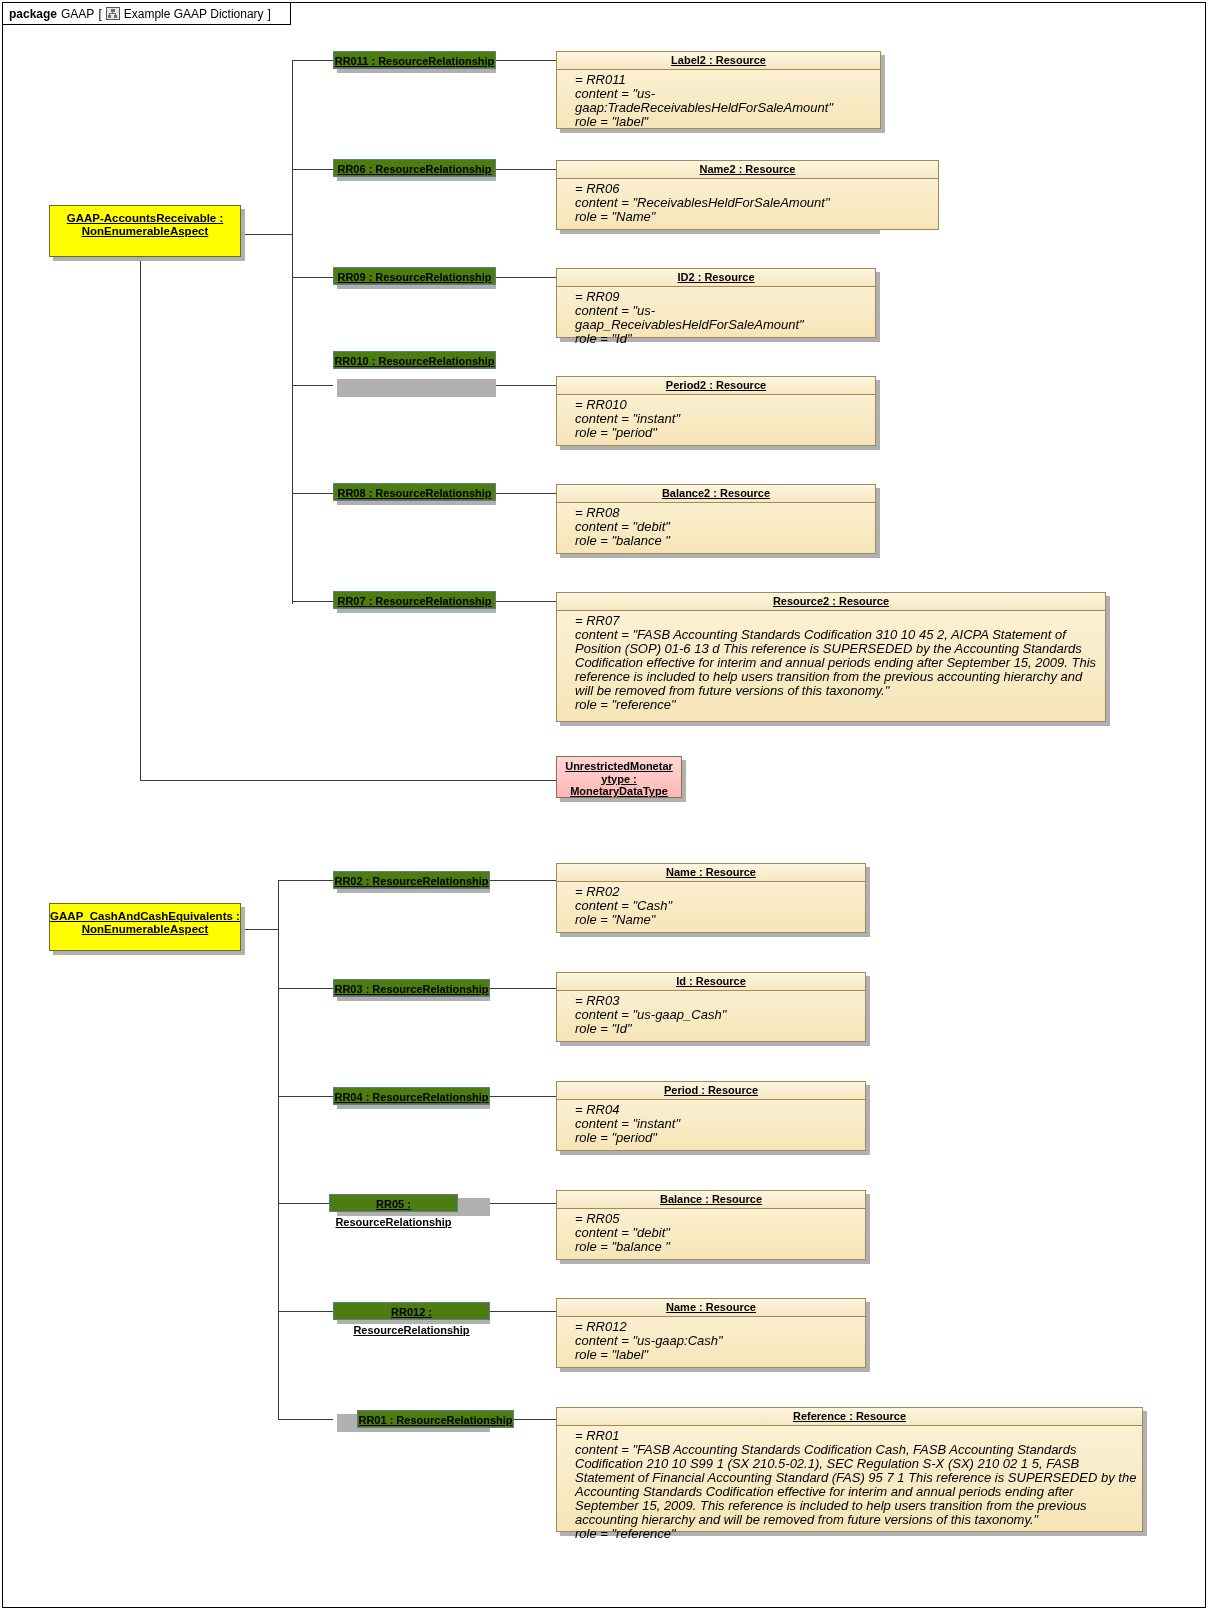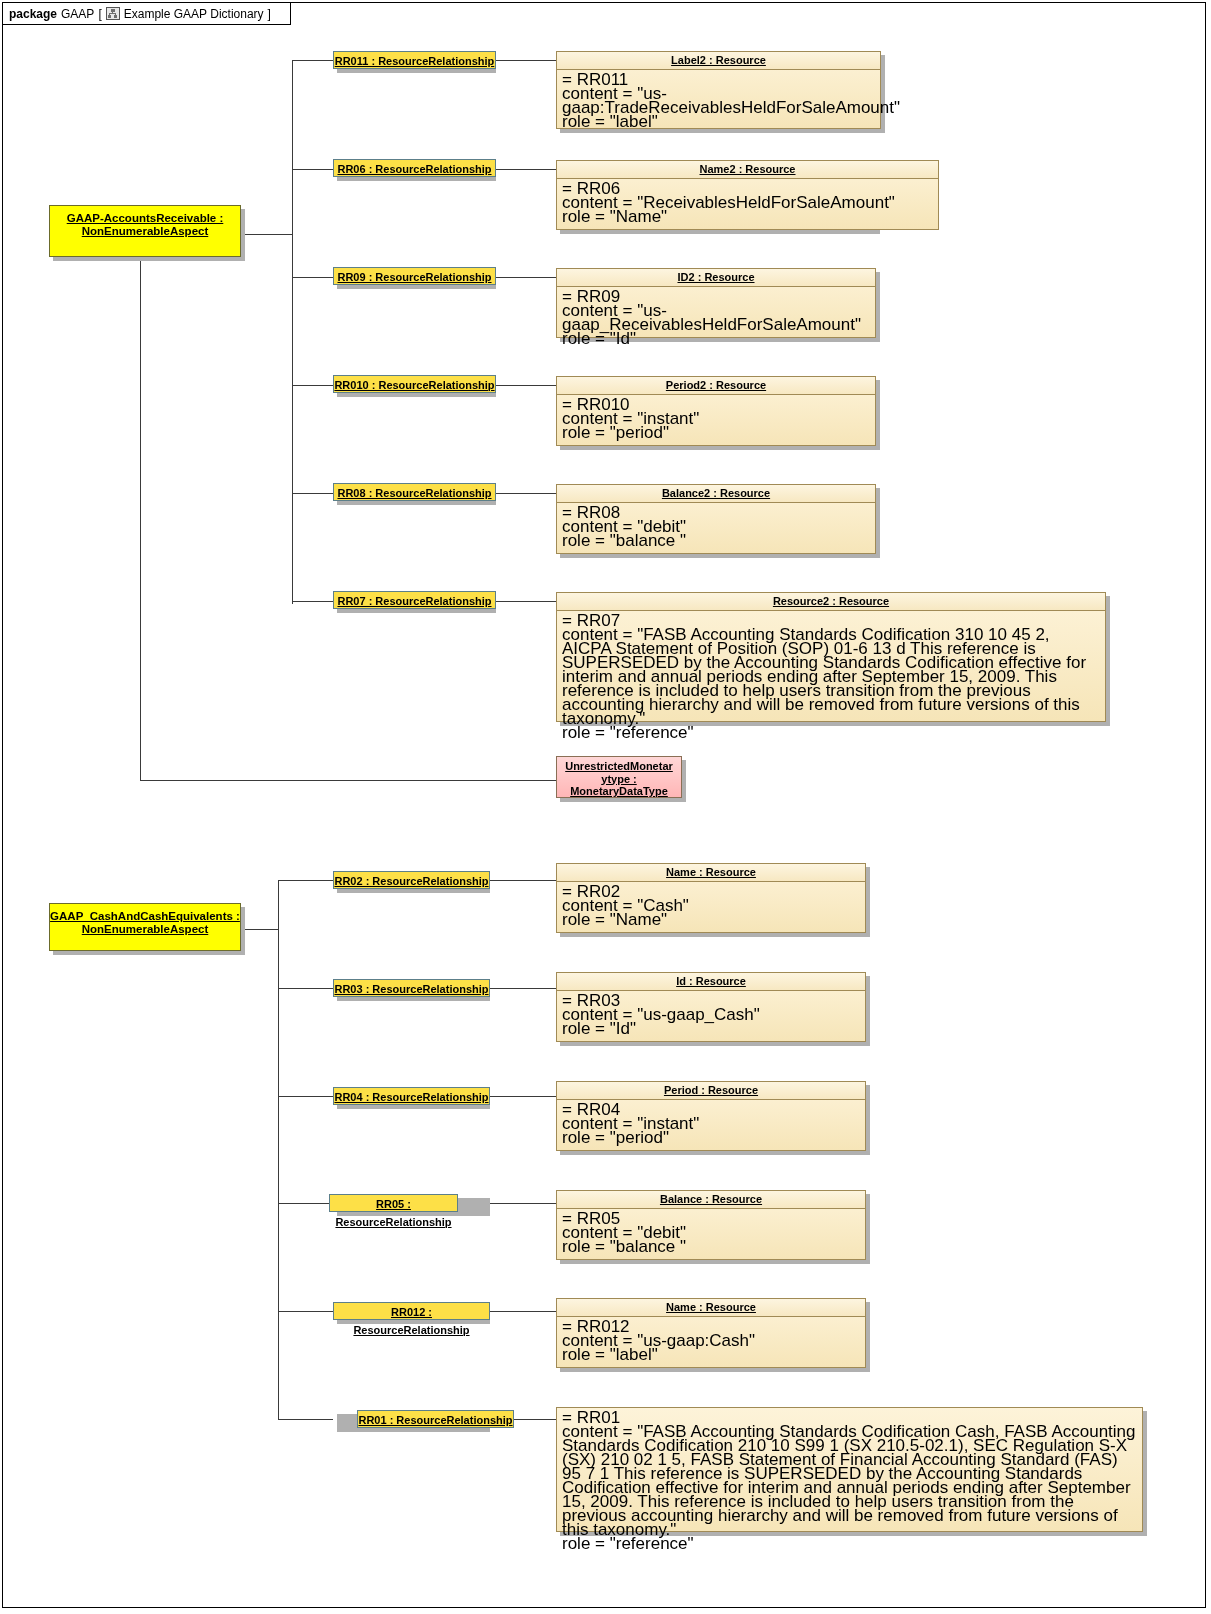--- a/index.html
+++ b/index.html
@@ -31,34 +31,34 @@
 
   
   .shadow{position:absolute;background:#b0b0b0;}
 
   .aspect{position:absolute;background:#ffff00;border:1px solid #6b6b2b;
           box-sizing:border-box;text-align:center;
           font-size:11.5px;font-weight:bold;color:#000;
           padding-top:6px;line-height:13px;}
   .aspect span{text-decoration:underline;}
 
-  .rr{position:absolute;background:#fde047;border:1px solid #5c7f8a;
+  .rr{position:absolute;background:#4d7c0f;border:1px solid #5c7f8a;
       box-sizing:border-box;text-align:center;
       font-size:11px;font-weight:bold;color:#000;line-height:18px;}
   .rr span{text-decoration:underline;}
 
   .res{position:absolute;border:1px solid #a08a55;box-sizing:border-box;
        background:linear-gradient(to bottom,#fdf3d9,#f6e5b8);}
   .res .hdr{height:17px;line-height:17px;text-align:center;
             font-size:11px;font-weight:bold;color:#000;
             border-bottom:1px solid #a08a55;
             background:linear-gradient(to bottom,#fdf5e0,#f7e8c2);}
   .res .hdr span{text-decoration:underline;}
-  .res .body{padding:3px 4px 3px 5px;font-size:17px;color:#000;
-             line-height:14px;}
+  .res .body{padding:3px 4px 3px 18px;font-size:13px;color:#000;
+             line-height:14px;font-style:italic;}
   .res .body div{white-space:pre-wrap;}
 
   .dtype{position:absolute;border:1px solid #8a6f55;box-sizing:border-box;
          background:linear-gradient(to bottom,#ffd7d7,#ffb6b6);
          text-align:center;font-size:11px;font-weight:bold;color:#000;
          line-height:12.5px;padding-top:3px;}
   .dtype span{text-decoration:underline;}
 
   
   .ln{position:absolute;background:#3a3a3a;}
@@ -148,21 +148,21 @@
 
   <div class="shadow" style="left:334px;top:160px;width:159px;height:18px;"></div>
   <div class="rr" style="left:330px;top:156px;width:163px;height:18px;">
     <span>RR06 : ResourceRelationship</span></div>
 
   <div class="shadow" style="left:334px;top:268px;width:159px;height:18px;"></div>
   <div class="rr" style="left:330px;top:264px;width:163px;height:18px;">
     <span>RR09 : ResourceRelationship</span></div>
 
   <div class="shadow" style="left:334px;top:376px;width:159px;height:18px;"></div>
-  <div class="rr" style="left:330px;top:372px;width:163px;height:18px;">
+  <div class="rr" style="left:330px;top:348px;width:163px;height:18px;">
     <span>RR010 : ResourceRelationship</span></div>
 
   <div class="shadow" style="left:334px;top:484px;width:159px;height:18px;"></div>
   <div class="rr" style="left:330px;top:480px;width:163px;height:18px;">
     <span>RR08 : ResourceRelationship</span></div>
 
   <div class="shadow" style="left:334px;top:592px;width:159px;height:18px;"></div>
   <div class="rr" style="left:330px;top:588px;width:163px;height:18px;">
     <span>RR07 : ResourceRelationship</span></div>
 
@@ -295,20 +295,21 @@
     <div class="hdr"><span>Name : Resource</span></div>
     <div class="body">
       <div>= RR012</div>
       <div>content = "us-gaap:Cash"</div>
       <div>role = "label"</div>
     </div>
   </div>
 
   <div class="shadow" style="left:557px;top:1408px;width:587px;height:125px;"></div>
   <div class="res" style="left:553px;top:1404px;width:587px;height:125px;">
+    <div class="hdr"><span>Reference : Resource</span></div>
     <div class="body">
       <div>= RR01</div>
       <div>content = "FASB Accounting Standards Codification Cash, FASB Accounting Standards Codification 210 10 S99 1 (SX 210.5-02.1), SEC Regulation S-X (SX) 210 02 1 5, FASB Statement of Financial Accounting Standard (FAS) 95 7 1 This reference is SUPERSEDED by the Accounting Standards Codification effective for interim and annual periods ending after September 15, 2009. This reference is included to help users transition from the previous accounting hierarchy and will be removed from future versions of this taxonomy."</div>
       <div>role = "reference"</div>
     </div>
   </div>
 
 </div>
 
 </body></html>

